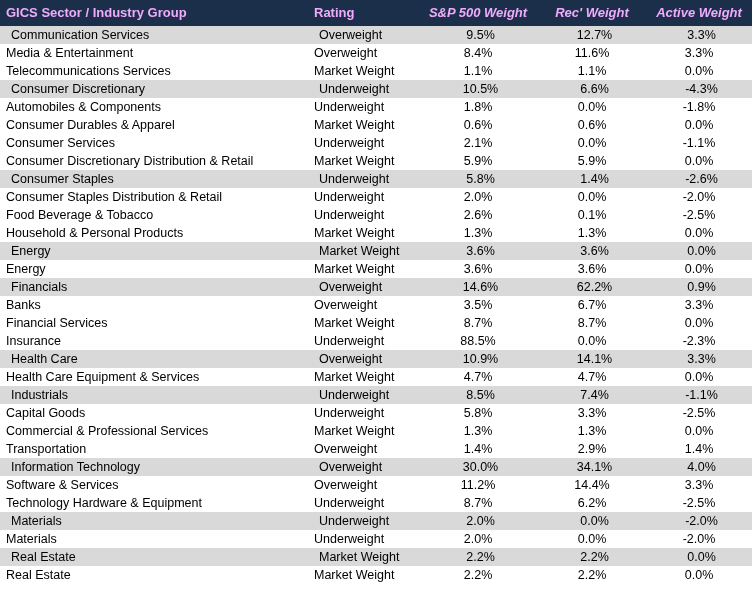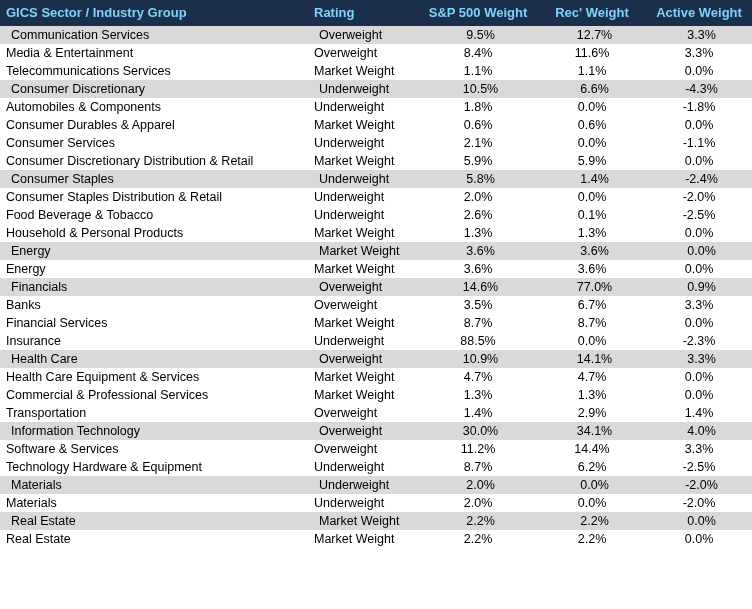--- a/index.html
+++ b/index.html
@@ -19,31 +19,31 @@
     table-layout: fixed;
   }
   #sector-table colgroup col.c-name   { width: 308px; }
   #sector-table colgroup col.c-rating { width: 110px; }
   #sector-table colgroup col.c-spw    { width: 120px; }
   #sector-table colgroup col.c-recw   { width: 108px; }
   #sector-table colgroup col.c-actw   { width: 106px; }
 
   thead th {
     background: #1c2f4a;
-    color: #7dd3fc;
+    color: #f0abfc;
     font-size: 13px;
     font-weight: bold;
     padding: 3px 6px 4px 6px;
     height: 19px;
     line-height: 14px;
     border: none;
     white-space: nowrap;
   }
   thead th.left  { text-align: left; }
-  thead th.center{ text-align: center; }
+  thead th.center{ text-align: center; font-style: italic; }
 
   tbody td {
     font-size: 12.5px;
     color: #000000;
     padding: 1px 6px 1px 6px;
     height: 16px;
     line-height: 15px;
     border: none;
     white-space: nowrap;
     overflow: hidden;
@@ -134,21 +134,21 @@
         <td class="left">Market Weight</td>
         <td class="center">5.9%</td>
         <td class="center">5.9%</td>
         <td class="center">0.0%</td>
       </tr>
       <tr class="sector">
         <td class="left">Consumer Staples</td>
         <td class="left">Underweight</td>
         <td class="center">5.8%</td>
         <td class="center">1.4%</td>
-        <td class="center">-2.4%</td>
+        <td class="center">-2.6%</td>
       </tr>
       <tr class="industry">
         <td class="left">Consumer Staples Distribution &amp; Retail</td>
         <td class="left">Underweight</td>
         <td class="center">2.0%</td>
         <td class="center">0.0%</td>
         <td class="center">-2.0%</td>
       </tr>
       <tr class="industry">
         <td class="left">Food Beverage &amp; Tobacco</td>
@@ -175,21 +175,21 @@
         <td class="left">Energy</td>
         <td class="left">Market Weight</td>
         <td class="center">3.6%</td>
         <td class="center">3.6%</td>
         <td class="center">0.0%</td>
       </tr>
       <tr class="sector">
         <td class="left">Financials</td>
         <td class="left">Overweight</td>
         <td class="center">14.6%</td>
-        <td class="center">77.0%</td>
+        <td class="center">62.2%</td>
         <td class="center">0.9%</td>
       </tr>
       <tr class="industry">
         <td class="left">Banks</td>
         <td class="left">Overweight</td>
         <td class="center">3.5%</td>
         <td class="center">6.7%</td>
         <td class="center">3.3%</td>
       </tr>
       <tr class="industry">
@@ -212,20 +212,34 @@
         <td class="center">10.9%</td>
         <td class="center">14.1%</td>
         <td class="center">3.3%</td>
       </tr>
       <tr class="industry">
         <td class="left">Health Care Equipment &amp; Services</td>
         <td class="left">Market Weight</td>
         <td class="center">4.7%</td>
         <td class="center">4.7%</td>
         <td class="center">0.0%</td>
+      </tr>
+      <tr class="sector">
+        <td class="left">Industrials</td>
+        <td class="left">Underweight</td>
+        <td class="center">8.5%</td>
+        <td class="center">7.4%</td>
+        <td class="center">-1.1%</td>
+      </tr>
+      <tr class="industry">
+        <td class="left">Capital Goods</td>
+        <td class="left">Underweight</td>
+        <td class="center">5.8%</td>
+        <td class="center">3.3%</td>
+        <td class="center">-2.5%</td>
       </tr>
       <tr class="industry">
         <td class="left">Commercial &amp; Professional Services</td>
         <td class="left">Market Weight</td>
         <td class="center">1.3%</td>
         <td class="center">1.3%</td>
         <td class="center">0.0%</td>
       </tr>
       <tr class="industry">
         <td class="left">Transportation</td>

